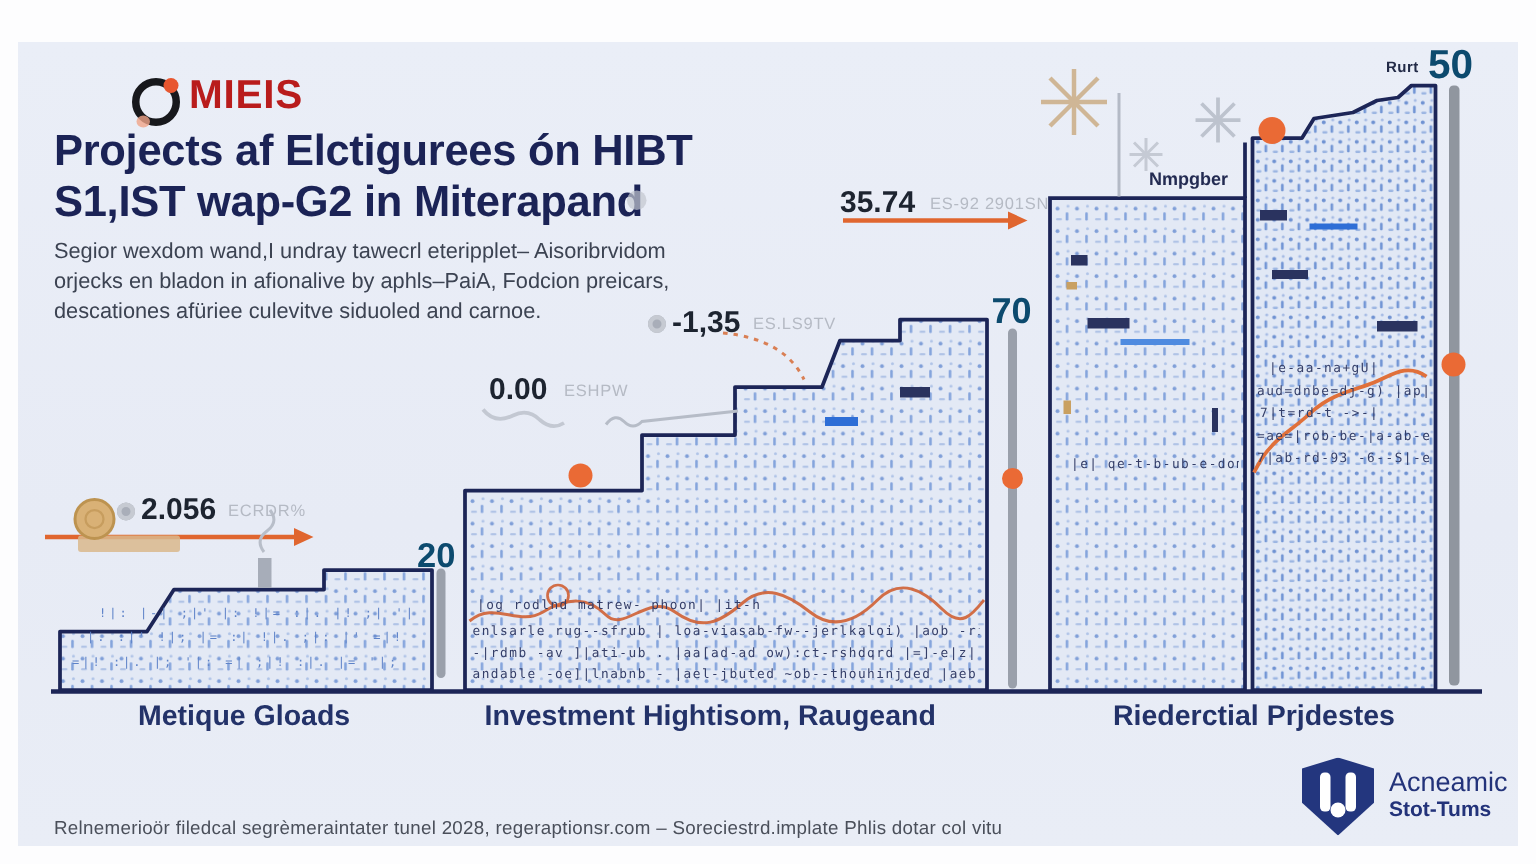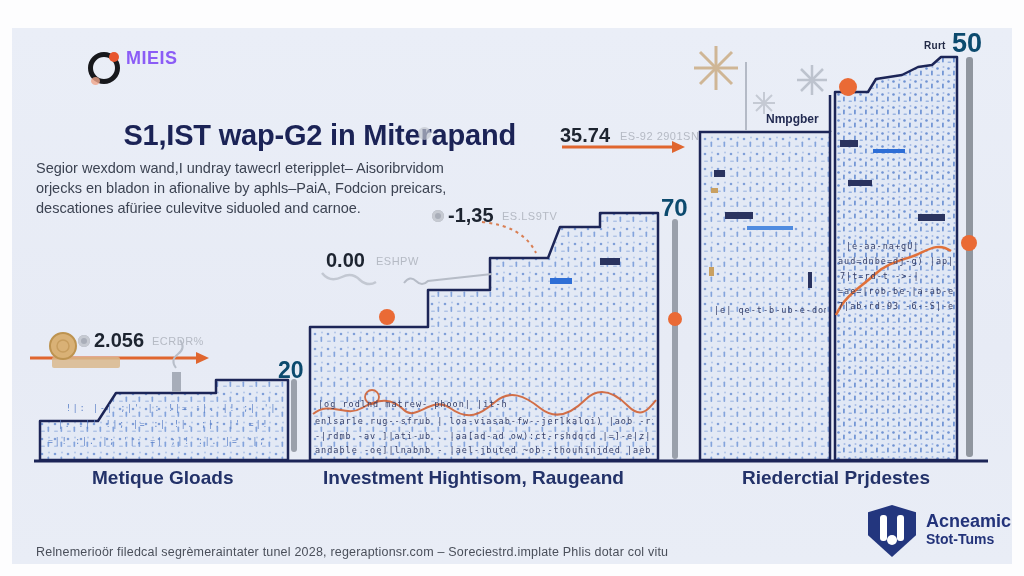--- a/index.html
+++ b/index.html
@@ -5,42 +5,42 @@
   html,body{margin:0;padding:0;background:#ffffff;}
   #stage{position:relative;width:1024px;height:576px;background:#fdfdfe;overflow:hidden;
          font-family:"Liberation Sans","DejaVu Sans",sans-serif;}
   .panel{position:absolute;left:12px;top:28px;right:12px;bottom:12px;
          background:linear-gradient(180deg,#eaeef7 0%,#e7ebf5 60%,#e9edf6 100%);}
   .abs{position:absolute;}
   
   .ring{width:22px;height:22px;border:5px solid #17181c;border-radius:50%;position:relative;}
   .ring .odot{position:absolute;right:-4px;top:-5px;width:10px;height:10px;border-radius:50%;background:#e8562f;}
   .ring .odot2{position:absolute;left:-2px;bottom:-6px;width:9px;height:8px;border-radius:50%;background:#f0a488;opacity:.8;}
-  .logo-text{font-size:18px;font-weight:800;color:#8b5cf6;letter-spacing:.5px;}
+  .logo-text{font-size:27px;font-weight:800;color:#b91c1c;letter-spacing:.5px;}
   
   .title{font-size:29px;line-height:34px;font-weight:800;color:#1b2356;letter-spacing:-.2px;}
   .subtitle{font-size:14.5px;line-height:20px;color:#3c4352;}
   .callout-num{font-size:20px;font-weight:800;color:#1d2430;white-space:nowrap;}
   .callout-suffix{font-size:11px;font-weight:400;color:#b5bac4;white-space:nowrap;letter-spacing:.5px;}
   .gdot{width:12px;height:12px;border-radius:50%;background:#a9aeb9;box-shadow:inset 0 0 0 3px #c6cad2;}
   .bignum{font-weight:700;color:#0c4a6e;text-align:right;}
   .axis-caption{font-size:10px;font-weight:800;color:#232b47;letter-spacing:.3px;}
   .chart-label{font-size:19px;font-weight:700;color:#233269;white-space:nowrap;}
   .sub-label{font-size:12px;font-weight:800;color:#232b52;}
   .noise{font-family:"DejaVu Sans Mono",monospace;font-size:8.5px;color:#343e68;
          letter-spacing:1px;white-space:nowrap;overflow:hidden;}
   .noise.blue{color:#5d82c8;font-size:8px;letter-spacing:2px;}
   .footer-text{font-size:12.5px;color:#4a4f5a;letter-spacing:.2px;}
   .shield{width:48px;height:52px;background:#23367e;
           clip-path:polygon(50% 0,100% 14%,100% 58%,50% 100%,0 58%,0 14%);position:relative;}
   .shield .bar{position:absolute;top:10px;width:7px;height:26px;background:#ffffff;border-radius:3px;}
   .shield .b1{left:12px;} .shield .b2{right:12px;}
   .shield .eye{position:absolute;top:30px;left:50%;transform:translateX(-50%);
                width:10px;height:10px;border-radius:50%;background:#ffffff;}
-  .brand1{font-size:18px;font-weight:700;color:#23337a;}
+  .brand1{font-size:18px;font-weight:400;color:#23337a;}
   .brand2{font-size:14px;font-weight:800;color:#23337a;}
   .title-dot{width:13px;height:13px;border-radius:50%;background:#c2c6cf;opacity:.7;}
 </style>
 </head>
 <body>
 
 <div id="stage">
   <div class="panel"></div>
 
   <svg class="abs" style="left:0;top:0;" width="1024" height="576" viewBox="0 0 1024 576">
@@ -145,21 +145,22 @@
   </svg>
 
   <div class="abs" style="left:88px;top:52px;">
     <div class="ring">
       <span class="odot"></span>
       <span class="odot2"></span>
     </div>
   </div>
   <div class="abs logo-text" style="left:126px;top:48px;">MIEIS</div>
 
-  <div class="abs title" style="left:36px;top:118px;width:480px;text-align:right;">S1,IST wap-G2 in Miterapand</div>
+  <div class="abs title" style="left:36px;top:84px;width:480px;">Projects af Elctigurees ón HIBT</div>
+  <div class="abs title" style="left:36px;top:118px;width:480px;">S1,IST wap-G2 in Miterapand</div>
   <div class="abs title-dot" style="left:418px;top:127px;"></div>
 
   <div class="abs subtitle" style="left:36px;top:158px;">Segior wexdom wand,I undray tawecrl eteripplet– Aisoribrvidom</div>
   <div class="abs subtitle" style="left:36px;top:178px;">orjecks en bladon in afionalive by aphls–PaiA, Fodcion preicars,</div>
   <div class="abs subtitle" style="left:36px;top:198px;">descationes afüriee culevitve siduoled and carnoe.</div>
 
   <div class="abs gdot" style="left:78px;top:335px;"></div>
   <div class="abs callout-num" style="left:94px;top:329px;">2.056</div>
   <div class="abs callout-suffix" style="left:152px;top:335px;">ECRDR%</div>
 

